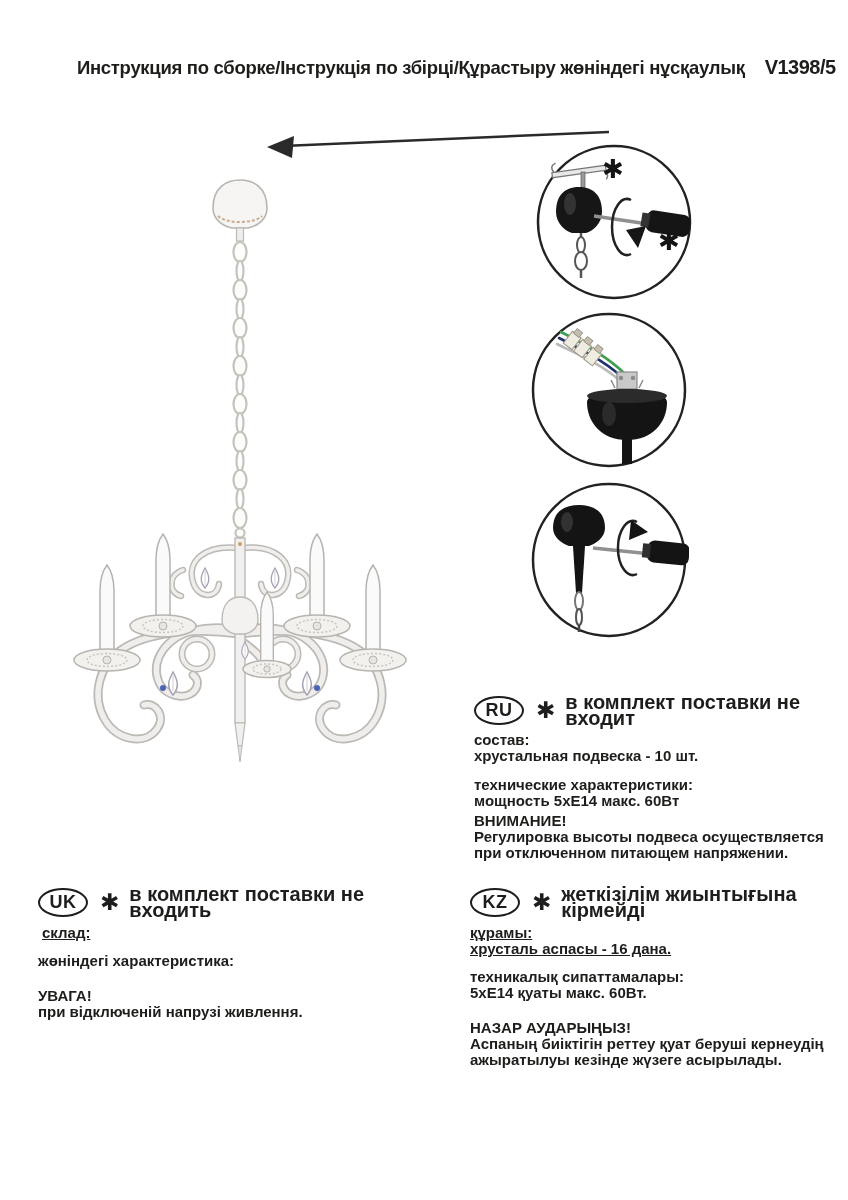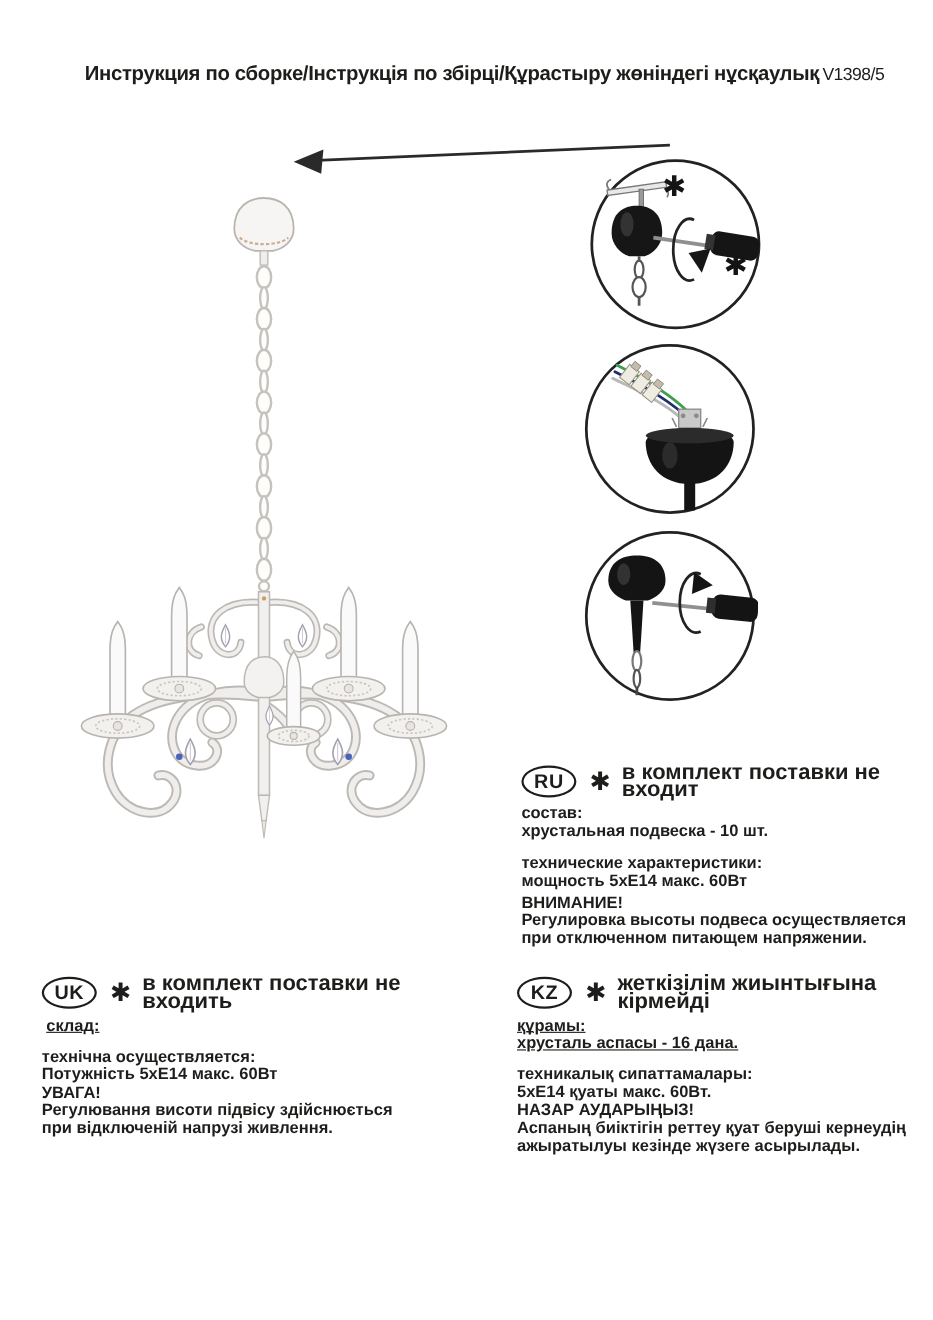--- a/index.html
+++ b/index.html
@@ -8,37 +8,37 @@
     font-family:"Liberation Sans","DejaVu Sans",sans-serif;
     color:#1d1d1b;overflow:hidden;
   }
   .abs{position:absolute;}
   
   .header{
     left:38px;top:56px;width:800px;display:flex;align-items:baseline;
     white-space:nowrap;
   }
   .header .title{font-size:18.5px;font-weight:bold;letter-spacing:-0.3px;margin-left:39px;}
-  .header .model{font-size:16px;font-weight:normal;margin-left:3px;letter-spacing:-0.5px;}
+  .header .model{font-size:20px;font-weight:bold;margin-left:20px;letter-spacing:-0.5px;}
   
   .section{width:390px;font-size:15px;font-weight:bold;line-height:16px;}
   .badge-row{display:flex;align-items:center;height:28px;}
   .badge{
     width:46px;height:25px;border:2.5px solid #1d1d1b;border-radius:50%;
     display:flex;align-items:center;justify-content:center;
     font-size:18px;font-weight:bold;letter-spacing:.5px;flex:0 0 auto;
   }
   .asterisk{font-size:23px;line-height:23px;margin:0 10px 0 12px;flex:0 0 auto;}
   .note{font-size:20px;font-weight:bold;}
   .blk-comp-ru{margin-top:8px;}
   .blk-specs-ru{margin-top:13px;}
   .blk-warn-ru{margin-top:4px;}
   .blk-comp{margin-top:9px;padding-left:4px;text-decoration:underline;}
   .blk-specs{margin-top:12px;}
-  .blk-warn{margin-top:1px;}
+  .blk-warn{margin-top:19px;}
   .sec-ru{left:474px;top:696px;}
   .sec-uk{left:38px;top:888px;}
   .sec-kz{left:470px;top:888px;}
   svg{display:block;}
 </style>
 </head>
 <body>
 
 <div class="abs header">
   <span class="title">Инструкция по сборке/Інструкція по збірці/Құрастыру жөніндегі нұсқаулық</span>
@@ -321,26 +321,24 @@
 <div class="abs section sec-uk">
   <div class="badge-row">
     <div class="badge">UK</div>
     <span class="asterisk">✱</span>
     <span class="note">в комплект поставки не входить</span>
   </div>
   <div class="blk-comp">
     <div>склад:</div>
   </div>
   <div class="blk-specs">
-    <div>технічна осуществляется:</div>
-    <div>Потужність 5хЕ14 макс. 60Вт</div>
+    <div>жөніндегі характеристика:</div>
   </div>
   <div class="blk-warn">
     <div>УВАГА!</div>
-    <div>Регулювання висоти підвісу здійснюється</div>
     <div>при відключеній напрузі живлення.</div>
   </div>
 </div>
 
 <div class="abs section sec-kz">
   <div class="badge-row">
     <div class="badge">KZ</div>
     <span class="asterisk">✱</span>
     <span class="note">жеткізілім жиынтығына кірмейді</span>
   </div>

